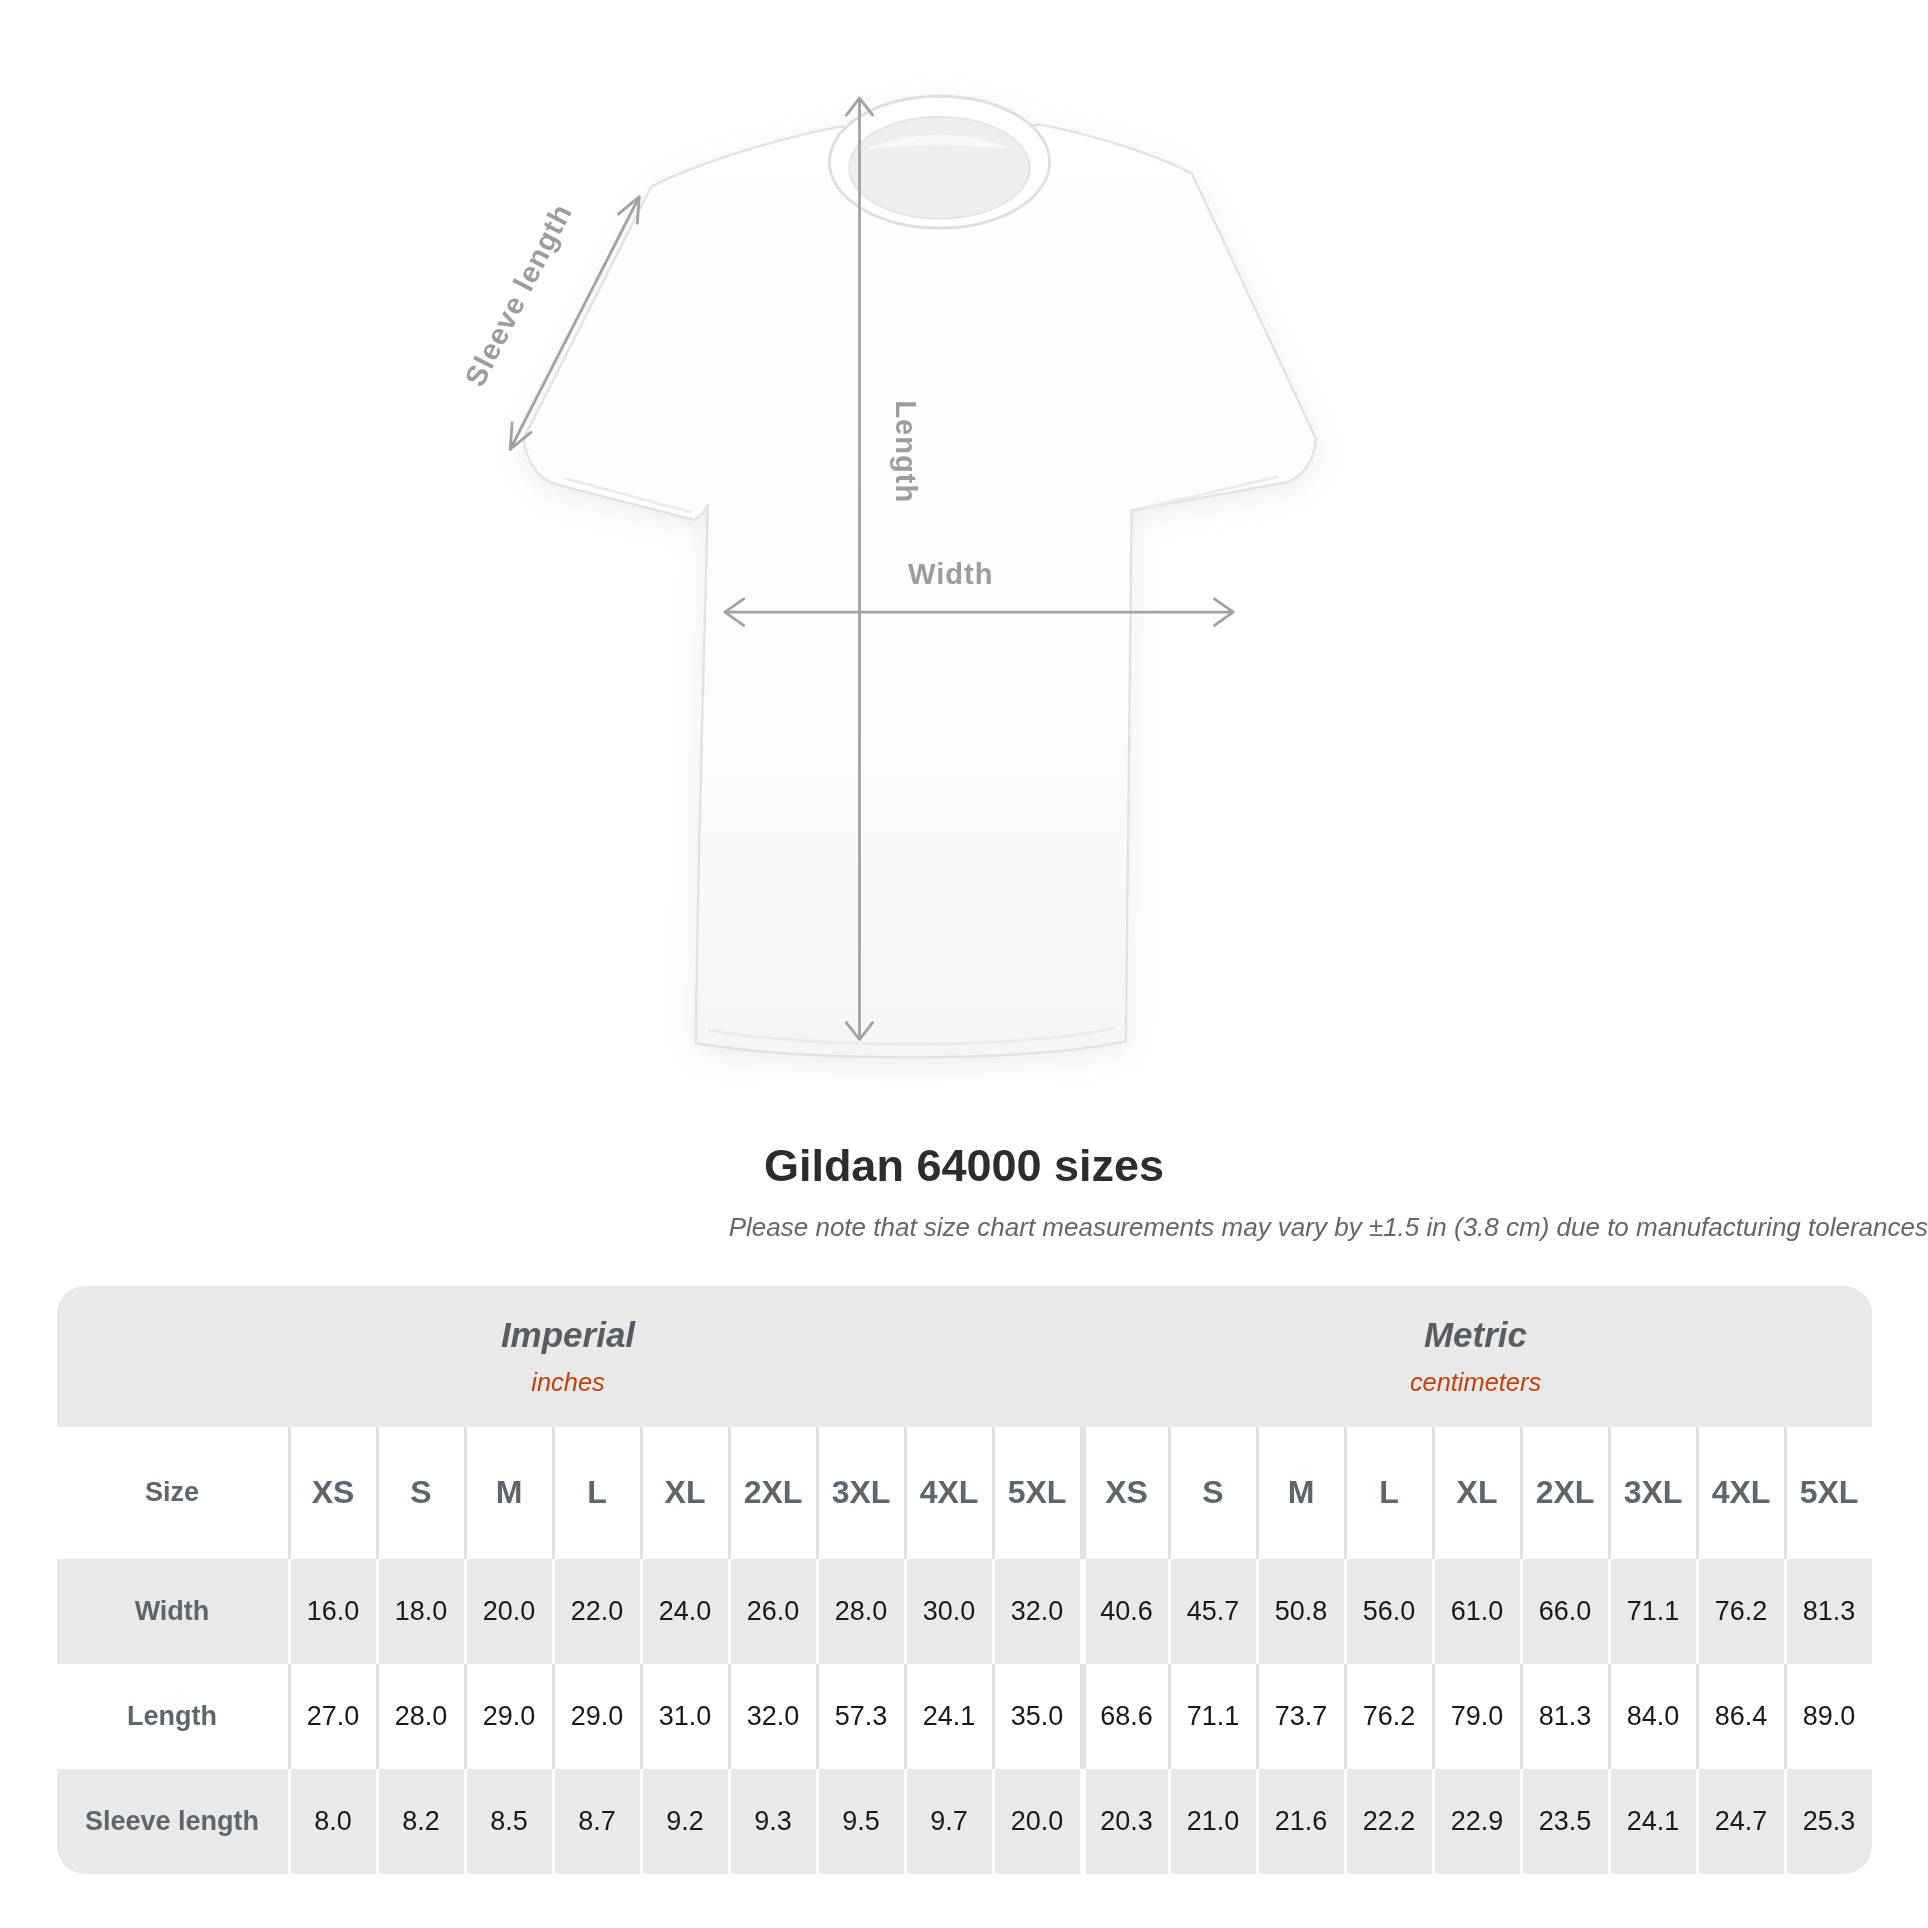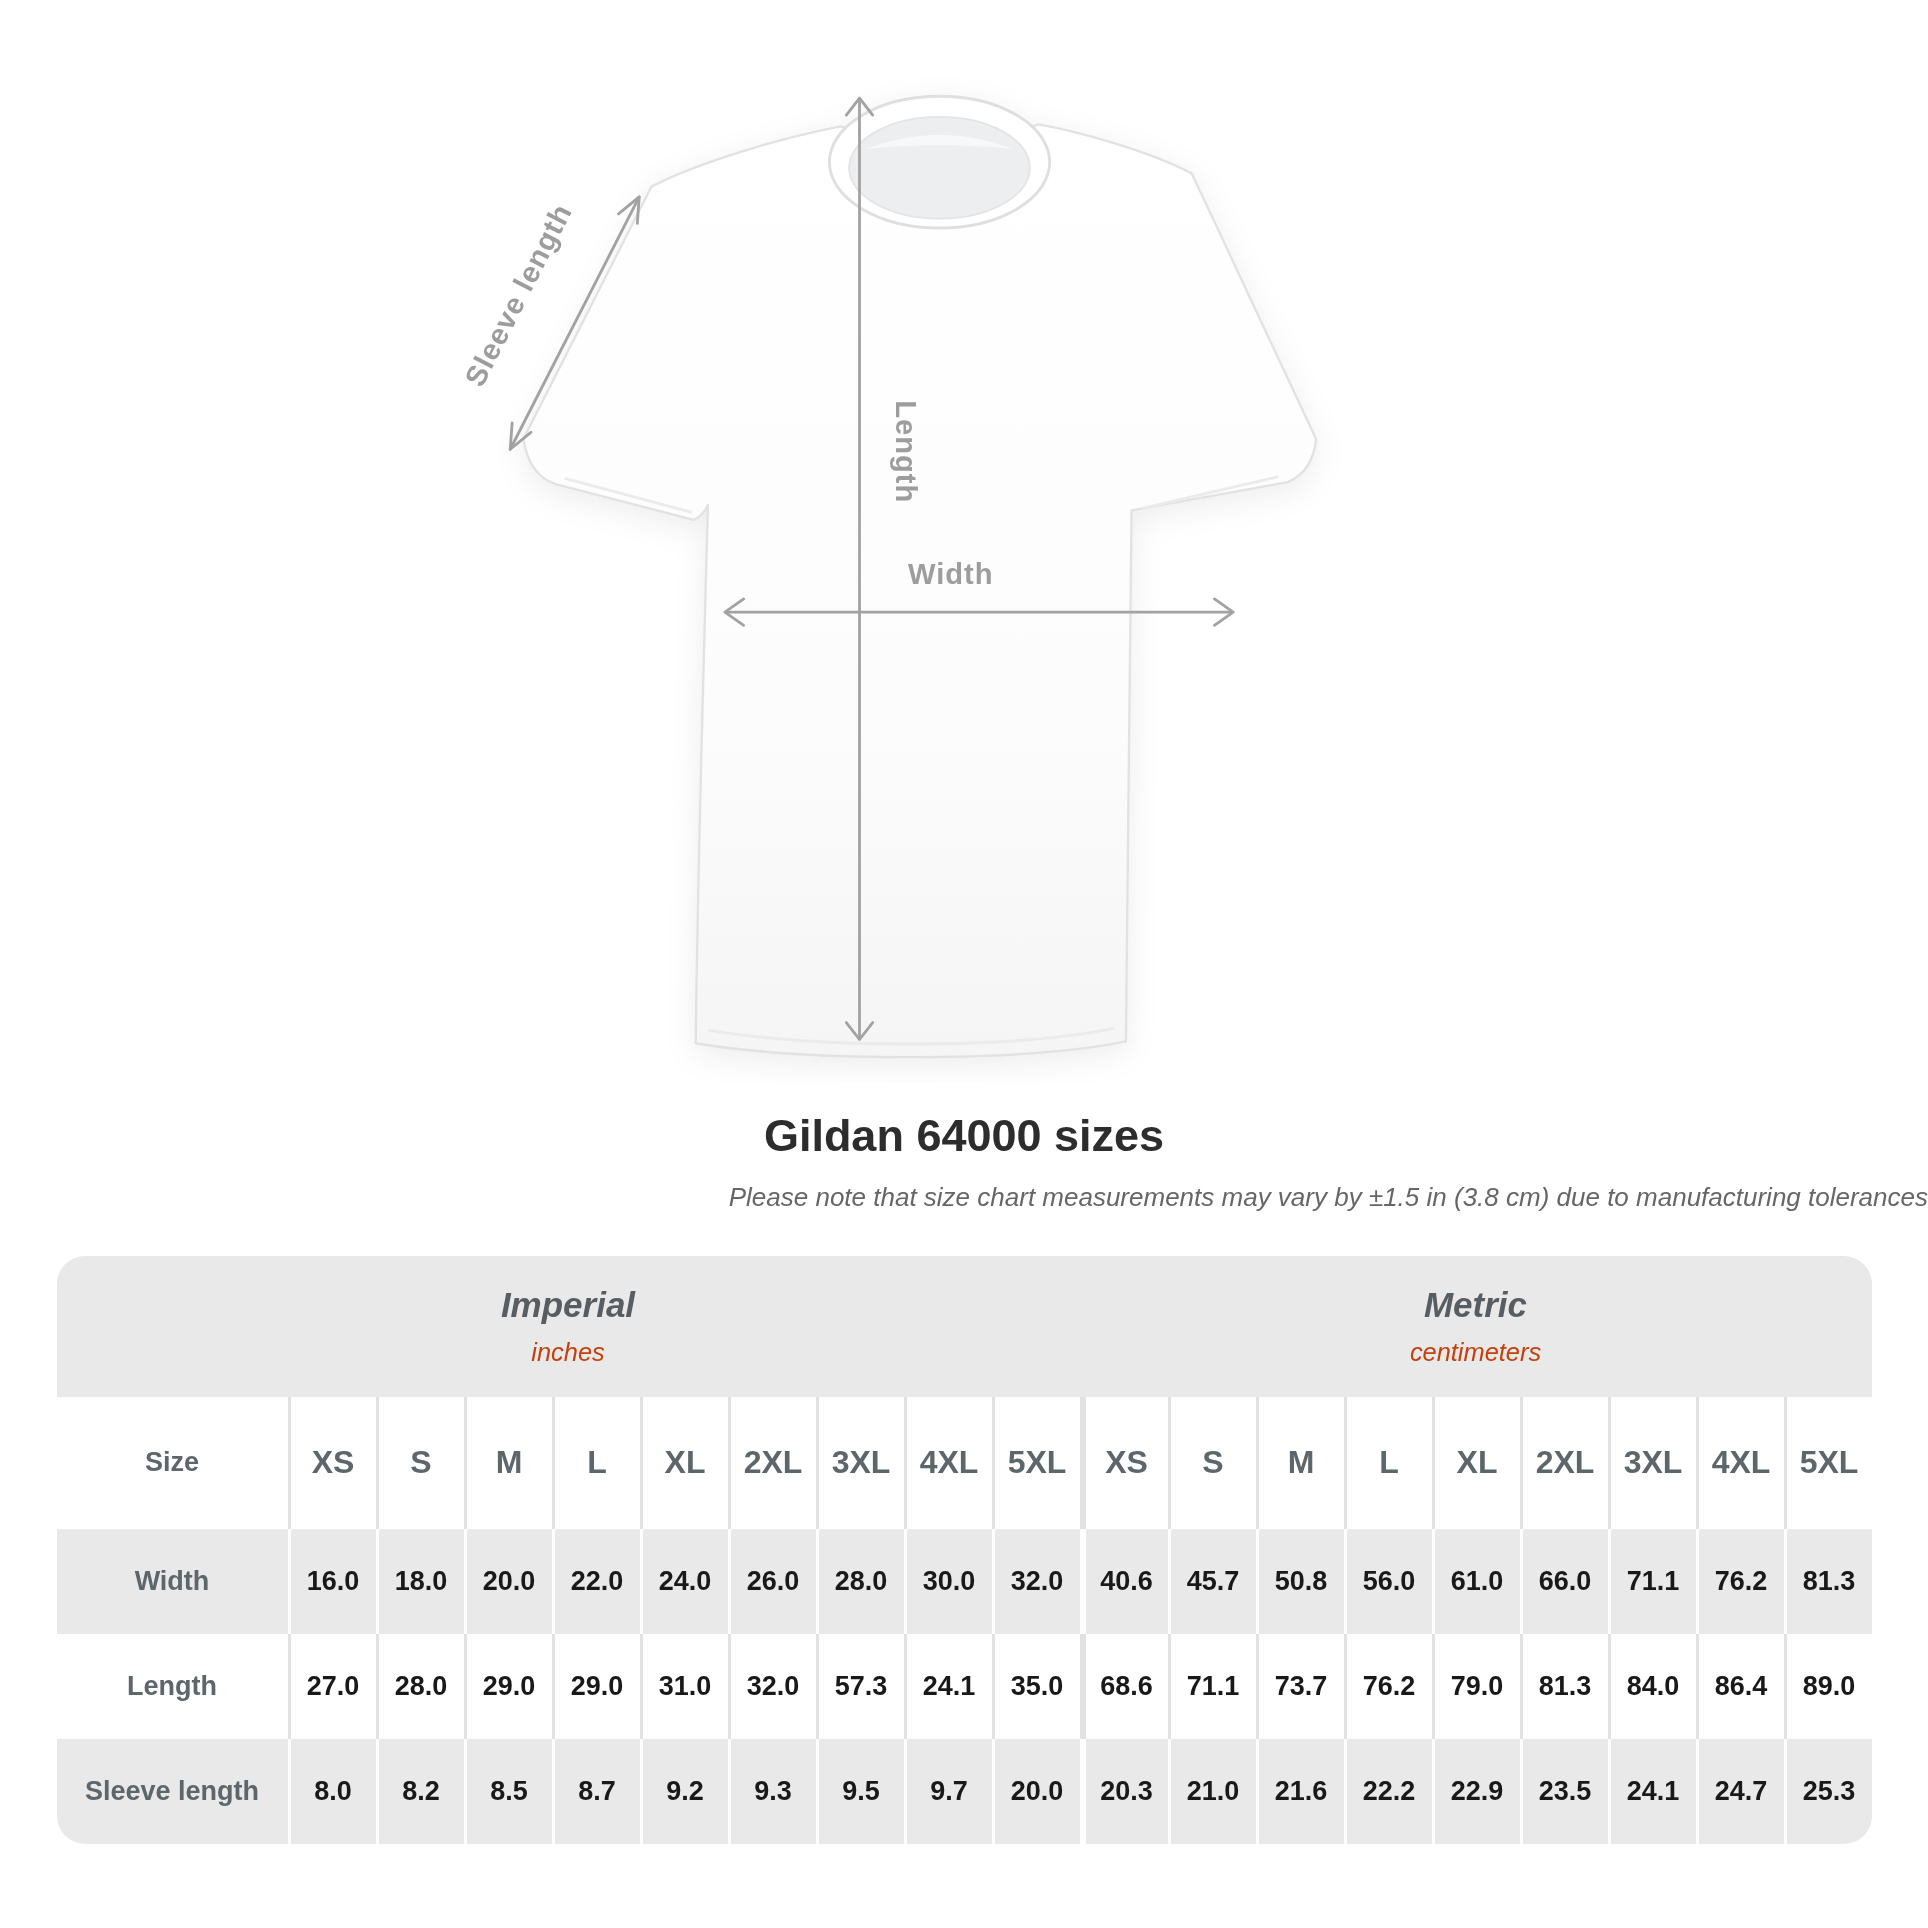--- a/index.html
+++ b/index.html
@@ -9,21 +9,21 @@
     -webkit-font-smoothing:antialiased;
   }
   .stage { position:relative; width:1928px; height:1928px; }
 
   
   .shirt-svg { display:block; width:1928px; height:1083px; }
   .ann-line { stroke:#a2a2a2; stroke-width:3; fill:none; stroke-linecap:round; stroke-linejoin:round; }
   .ann-label { font-family:"Liberation Sans", sans-serif; font-weight:bold; font-size:31px; fill:#9d9d9d; letter-spacing:1px; }
 
   
-  .title { margin:28px 0 0; text-align:center; font-size:45px; line-height:1.1; font-weight:bold; color:#2d2d2d; }
+  .title { margin:58px 0 0; text-align:center; font-size:45px; line-height:1.1; font-weight:bold; color:#2d2d2d; }
   .subtitle { margin:21px 0 0; text-align:right; font-size:26px; font-style:italic; color:#666666; }
 
   
   .st {
     display:grid;
     grid-template-columns:231px repeat(18, 1fr);
     width:1815px; margin:43px auto 0;
     border-radius:28px; overflow:hidden;
   }
   .uh { background:#e9e9e9; height:141px; display:flex; flex-direction:column; align-items:center; justify-content:center; }
@@ -38,21 +38,21 @@
   .bg-g { background:#e9e9e9; }
   .bg-w { background:#ffffff; }
 
   .sep   { border-left:3.8px solid transparent; }
   .sep-g { border-left-color:#e2e2e2; }   
   .sep-w { border-left-color:#ffffff; }   
   .divm  { border-left-width:6.6px; }       
 
   .lbl { font-weight:bold; color:#5d666b; font-size:27px; }
   .szh { font-weight:bold; color:#5d666b; font-size:32px; }
-  .val { color:#191919; font-size:27px; font-weight:bold; }
+  .val { color:#191919; font-size:27px; font-weight:normal; }
 </style>
 </head>
 <body>
 
 <div class="stage">
 
   <svg class="shirt-svg" viewBox="0 0 2048 1150">
     <defs>
       <linearGradient id="gShirt" x1="0" y1="0" x2="0" y2="1">
         <stop offset="0" stop-color="#ffffff"></stop>

